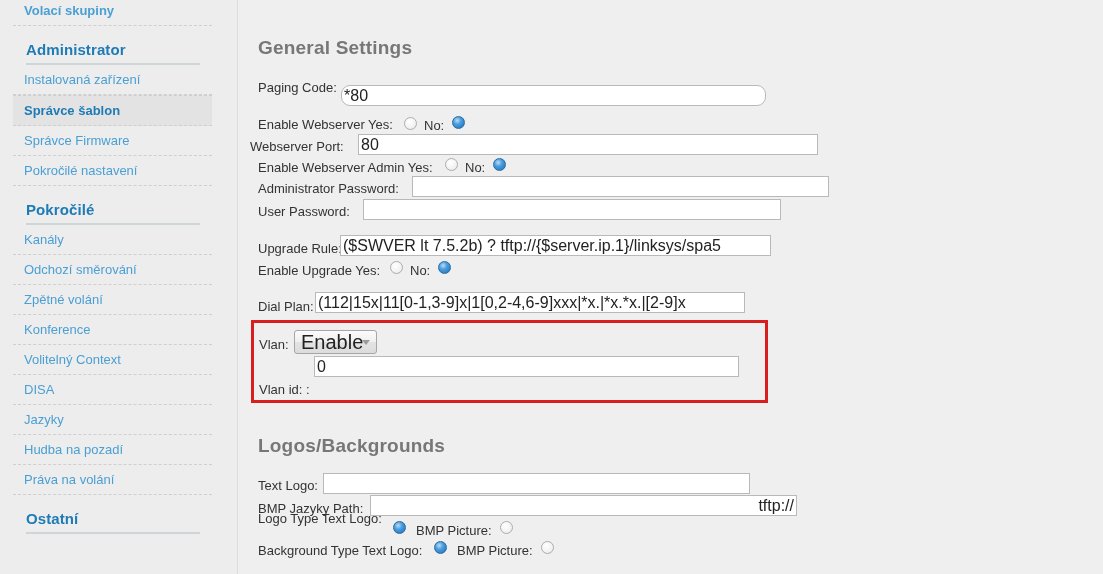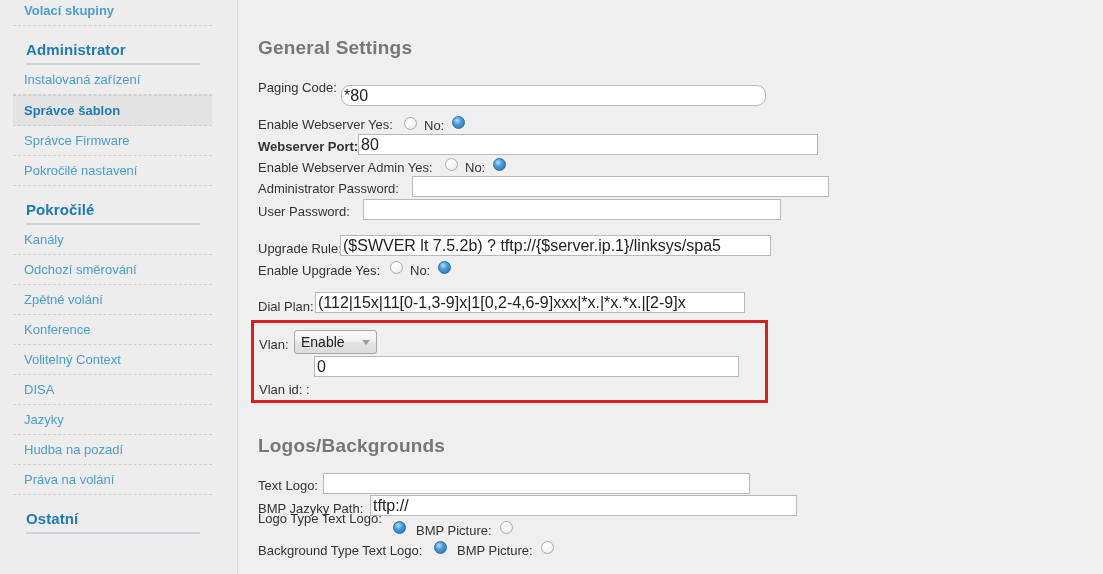--- a/index.html
+++ b/index.html
@@ -151,21 +151,21 @@
   }
 
   
   .sel {
     position: absolute;
     height: 24px;
     box-sizing: border-box;
     border: 1px solid #a6a6a6;
     border-radius: 3px;
     background: linear-gradient(to bottom, #fbfbfb 0%, #f0f0f0 48%, #e3e3e3 52%, #dcdcdc 100%);
-    font-size: 14px;
+    font-size: 20px;
     color: #222;
     padding: 0 22px 0 6px;
     line-height: 22px;
     white-space: nowrap;
   }
   .sel .chev {
     position: absolute;
     right: 6px; top: 9px;
     width: 8px; height: 5px;
   }
@@ -298,21 +298,21 @@
   <div class="sec-title" style="left:20px; top:37px;">General Settings</div>
 
   <div class="flabel" style="left:20px; top:80px;">Paging Code:</div>
   <input class="txt big" style="left: 103px; top: 85px; width: 425px; border-radius: 9px;" value="*80">
 
   <div class="flabel" style="left:20px; top:117px;">Enable Webserver Yes:</div>
   <span class="radio" style="left:166px; top:117px;"></span>
   <div class="flabel" style="left:186px; top:118px;">No:</div>
   <span class="radio on" style="left:214px; top:116px;"></span>
 
-  <div class="flabel" style="left:20px; top:139px;font-weight:bold;">Webserver Port:</div>
+  <div class="flabel" style="left:12px; top:139px;">Webserver Port:</div>
   <input class="txt big" style="left: 120px; top: 134px; width: 460px;" value="80">
 
   <div class="flabel" style="left:20px; top:160px;">Enable Webserver Admin Yes:</div>
   <span class="radio" style="left:207px; top:158px;"></span>
   <div class="flabel" style="left:227px; top:160px;">No:</div>
   <span class="radio on" style="left:255px; top:158px;"></span>
 
   <div class="flabel" style="left:20px; top:181px;">Administrator Password:</div>
   <input class="txt" style="left: 174px; top: 176px; width: 417px;" value="">
 
@@ -340,21 +340,21 @@
 
   <div class="flabel" style="left:21px; top:382px;">Vlan id: :</div>
   <input class="txt big" style="left: 76px; top: 356px; width: 425px;" value="0">
 
   <div class="sec-title" style="left:20px; top:435px;">Logos/Backgrounds</div>
 
   <div class="flabel" style="left:20px; top:478px;">Text Logo:</div>
   <input class="txt" style="left: 85px; top: 473px; width: 427px;" value="">
 
   <div class="flabel" style="left:20px; top:501px;">BMP Jazyky Path:</div>
-  <input class="txt big" style="left: 132px; top: 495px; width: 427px;" value="tftp://">
+  <input class="txt big" style="left: 132px; top: 495px; width: 427px; text-align: right;" value="tftp://">
 
   <div class="flabel" style="left:20px; top:511px;">Logo Type Text Logo:</div>
   <span class="radio on" style="left:155px; top:521px;"></span>
   <div class="flabel" style="left:178px; top:523px;">BMP Picture:</div>
   <span class="radio" style="left:262px; top:521px;"></span>
 
   <div class="flabel" style="left:20px; top:543px;">Background Type Text Logo:</div>
   <span class="radio on" style="left:196px; top:541px;"></span>
   <div class="flabel" style="left:219px; top:543px;">BMP Picture:</div>
   <span class="radio" style="left:303px; top:541px;"></span>

